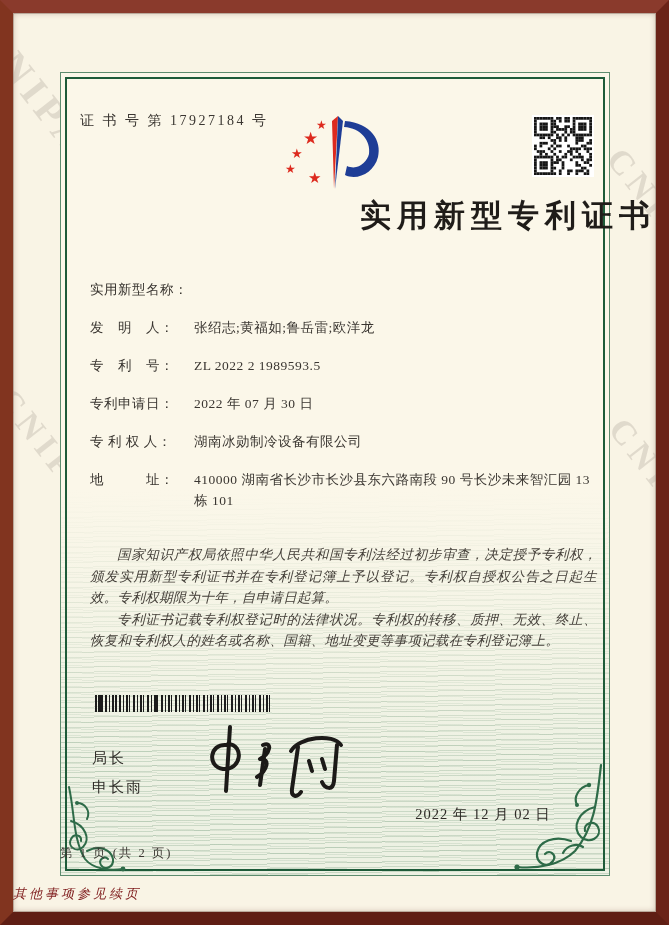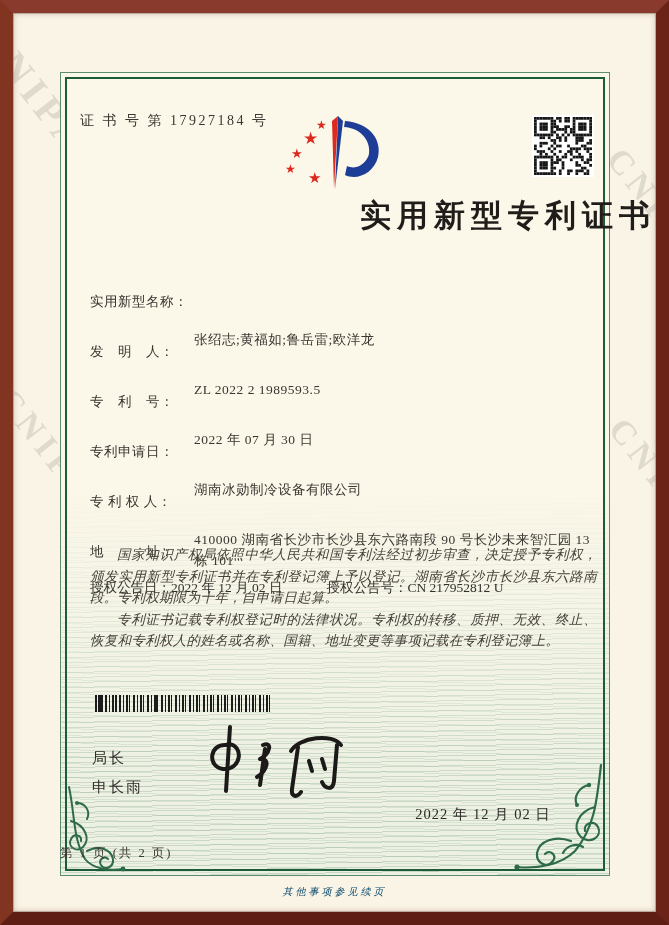--- a/index.html
+++ b/index.html
@@ -60,21 +60,21 @@
   .logo svg{position:absolute;left:0;top:0;}
   .qr{position:absolute;left:519px;top:102px;width:58px;height:58px;background:#fff;padding:2px;}
   .title{
     position:absolute;left:0;top:182px;width:100%;
     text-align:right;font-size:31px;font-weight:bold;
     letter-spacing:6px;color:#1f1c19;margin:0;
   }
   
   .fields{position:absolute;left:77px;top:266px;width:505px;font-size:13.5px;}
   .frow{display:flex;margin-bottom:16px;line-height:22px;}
-  .frow .lbl{flex:0 0 104px;letter-spacing:0.5px;color:#3a3631;white-space:nowrap;margin-top:12px;}
+  .frow .lbl{flex:0 0 104px;letter-spacing:0.5px;color:#3a3631;white-space:nowrap;}
   .frow .val{flex:1;color:#3a3631;letter-spacing:0.5px;line-height:21px;}
   .grant-row{display:flex;margin-top:4px;line-height:22px;}
   .grant-row .pair{white-space:nowrap;}
   .grant-row .pair + .pair{margin-left:44px;}
   
   .paras{
     position:absolute;left:77px;top:531px;width:507px;
     font-size:13.5px;line-height:21.5px;color:#45403a;
     font-style:italic;letter-spacing:0.3px;
   }
@@ -87,22 +87,22 @@
       #1c1c1c 3px 5.5px, transparent 5.5px 6.5px,
       #1c1c1c 6.5px 7.5px, transparent 7.5px 10.5px,
       #1c1c1c 10.5px 12px, transparent 12px 14px);
   }
   
   .signer{position:absolute;left:79px;top:731px;font-size:15px;letter-spacing:2px;color:#2e2b27;line-height:29px;}
   .signature{position:absolute;left:182px;top:706px;}
   .issue-date{position:absolute;left:355px;top:792px;width:230px;text-align:center;font-size:14.5px;letter-spacing:1px;color:#2e2b27;}
   .page-info{position:absolute;left:47px;top:832px;width:550px;text-align:left;font-size:12.5px;letter-spacing:2px;color:#3a3631;}
   .footer-note{
-    position:absolute;left:0;top:872px;width:100%;text-align:center;
-    font-size:10px;letter-spacing:3px;color:#0c4a6e;font-style:italic;
+    position:absolute;left:0;top:872px;width:100%;
+    font-size:13px;letter-spacing:3px;color:#7f1d1d;font-style:italic;
   }
 </style>
 </head>
 <body>
 
 <div class="page">
 
   <span class="wm grey" style="left:-8px;top:2px;font-size:40px;">CNIPA</span>
   <span class="wm pink" style="left:190px;top:108px;font-size:42px;">CNIPA</span>
   <span class="wm grey" style="left:616px;top:128px;font-size:34px;">CNIPA</span>
@@ -397,32 +397,24 @@
       <span class="val">2022 年 07 月 30 日</span>
     </div>
     <div class="frow">
       <span class="lbl">专 利 权 人：</span>
       <span class="val">湖南冰勋制冷设备有限公司</span>
     </div>
     <div class="frow" style="margin-bottom:6px;">
       <span class="lbl">地　　　址：</span>
       <span class="val" style="max-width:398px;">410000 湖南省长沙市长沙县东六路南段 90 号长沙未来智汇园 13 栋 101</span>
     </div>
-    <div class="grant-row">
-      <span class="pair">
-        <span>授权公告日：</span><span>2022 年 12 月 02 日</span>
-      </span>
-      <span class="pair">
-        <span>授权公告号：</span><span>CN 217952812 U</span>
-      </span>
-    </div>
   </div>
 
   <div class="paras">
-    <p>国家知识产权局依照中华人民共和国专利法经过初步审查，决定授予专利权，颁发实用新型专利证书并在专利登记簿上予以登记。湖南省长沙市长沙县东六路南段。专利权期限为十年，自申请日起算。</p>
+    <p>国家知识产权局依照中华人民共和国专利法经过初步审查，决定授予专利权，颁发实用新型专利证书并在专利登记簿上予以登记。专利权自授权公告之日起生效。专利权期限为十年，自申请日起算。</p>
     <p>专利证书记载专利权登记时的法律状况。专利权的转移、质押、无效、终止、恢复和专利权人的姓名或名称、国籍、地址变更等事项记载在专利登记簿上。</p>
   </div>
 
   <div class="barcode"></div>
 
   <div class="signer">
     <div>局长</div>
     <div>申长雨</div>
   </div>
 

